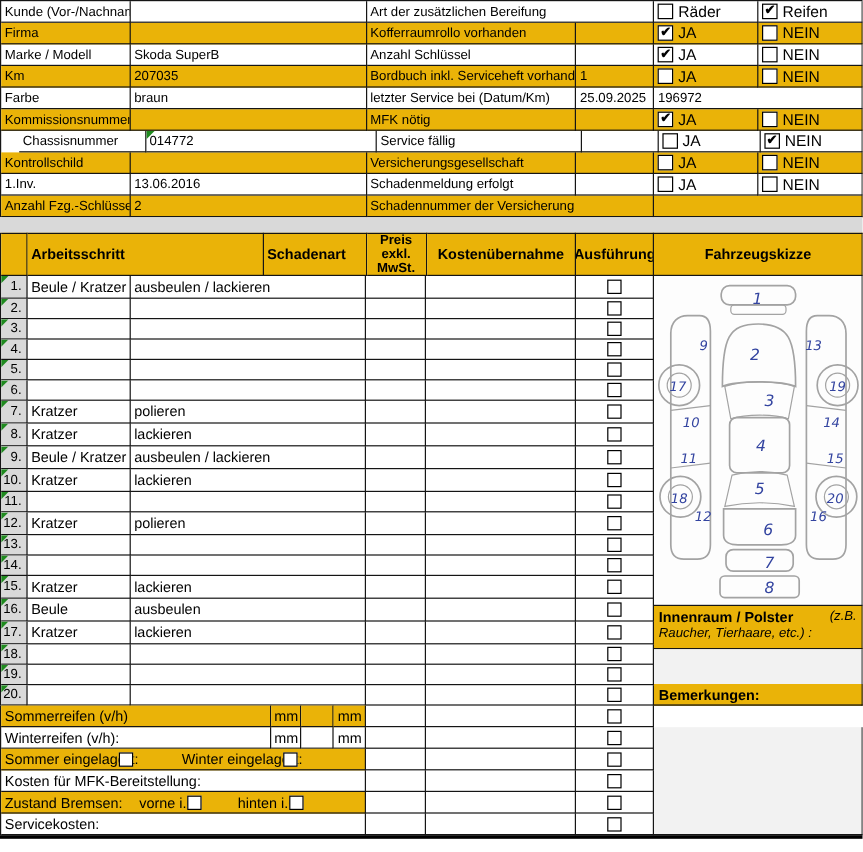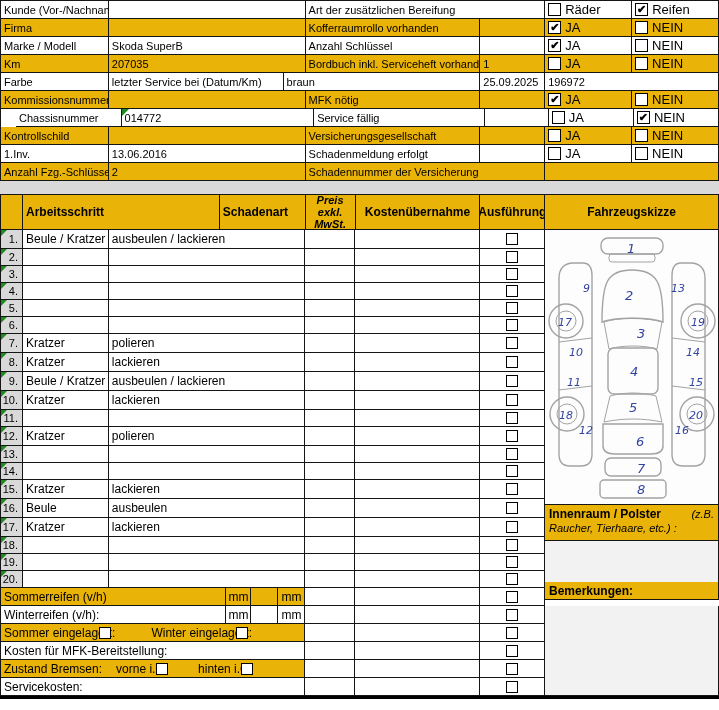--- a/index.html
+++ b/index.html
@@ -18,21 +18,21 @@
   .cd{width:65px;} .ce{width:87px;} .cf{width:87px;} .cef{width:174px;}
   .trow{height:18px;}
   
   .box{display:inline-flex;align-items:center;justify-content:center;width:13px;height:13px;
        background:#fff;border:1.5px solid #000;font-size:11px;line-height:11px;font-weight:bold;
        box-sizing:border-box;flex:none;}
   .box.sm{width:12px;height:12px;border-width:1px;}
   .cbl{font-size:13px;margin-left:4px;}
   .chk{gap:0;}
   
-  .n{width:22px;} .sa{width:86px;} .asx{width:197px;} .pr{width:50px;font-style:italic;} .ko{width:125px;} .au{width:65px;}
+  .n{width:22px;} .sa{width:86px;} .asx{width:197px;} .pr{width:50px;} .ko{width:125px;} .au{width:65px;}
   .dr{display:flex;flex:1 1 auto;min-height:0;}
   .dhead .c{border-top:1px solid #151515;}
   .tri{position:absolute;top:0;left:0;width:0;height:0;
        border-top:6px solid #1f8a1f;border-right:6px solid transparent;}
   .trir{position:absolute;top:0;left:0;width:0;height:0;
        border-top:7px solid #1f8a1f;border-right:7px solid transparent;}
   .numcell{justify-content:flex-end;padding-right:4px;font-size:11px;}
   .hdr3{flex-direction:column;justify-content:center;line-height:12px;text-align:center;
         font-weight:bold;padding:0;}
   
@@ -108,22 +108,22 @@
           <span class="cbl">JA</span>
         </div>
       <div class="c cf chk">
           <span class="box"></span>
           <span class="cbl">NEIN</span>
         </div>
     </div>
 
     <div class="row trow" style="flex:1;">
       <div class="c ca">Farbe</div>
+      <div class="c cbv">braun</div>
       <div class="c cc">letzter Service bei (Datum/Km)</div>
-      <div class="c cbv">braun</div>
       <div class="c cd">25.09.2025</div>
       <div class="c cef">196972</div>
     </div>
 
     <div class="row trow blue" style="flex:1;">
       <div class="c ca">Kommissionsnummer</div>
       <div class="c cbv"></div>
       <div class="c cc">MFK nötig</div>
       <div class="c cd"></div>
       <div class="c ce chk">
@@ -526,21 +526,21 @@
 
     <div class="abs blue" style="top:275px;left:0;width:174px;height:36px;border-right:1px solid #151515;border-bottom:1px solid #151515;padding:2px 4px;box-sizing:border-box;line-height:14px;">
       <div style="display:flex;justify-content:space-between;gap:20px;">
         <span class="bold fs12">Innenraum / Polster</span>
         <span class="ital">(z.B.</span>
       </div>
       <div class="ital">Raucher, Tierhaare, etc.) :</div>
     </div>
     <div class="abs lightbox" style="top:311px;left:0;width:174px;height:47px;border-right:1px solid #151515;border-bottom:1px solid #151515;"></div>
 
-    <div class="abs blue" style="top:352px;left:0;width:174px;height:18px;border-right:1px solid #151515;border-bottom:1px solid #151515;display:flex;align-items:center;padding:0 4px;box-sizing:border-box;">
+    <div class="abs blue" style="top:340px;left:0;width:174px;height:18px;border-right:1px solid #151515;border-bottom:1px solid #151515;display:flex;align-items:center;padding:0 4px;box-sizing:border-box;">
       <span class="bold fs12">Bemerkungen:</span>
     </div>
     <div class="abs lightbox" style="top:376px;left:0;width:174px;height:90px;border-right:1px solid #151515;border-bottom:1px solid #151515;"></div>
   </div>
 
   <div class="abs" style="top:588px;left:0;width:545px;height:108px;border-left:1px solid #151515;display:flex;flex-direction:column;">
 
     <div class="dr">
       <div class="c b1 blue fs12">Sommerreifen (v/h)</div>
       <div class="c bmm blue fs12">mm</div>

